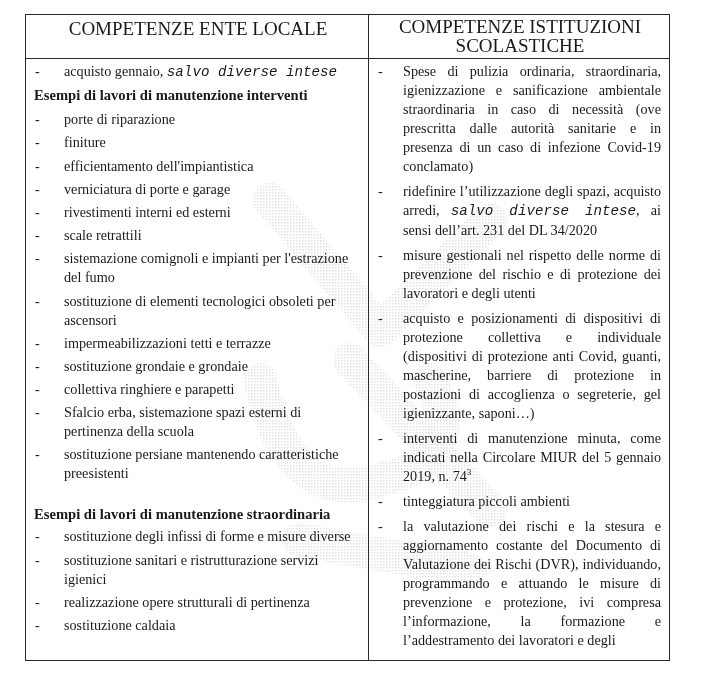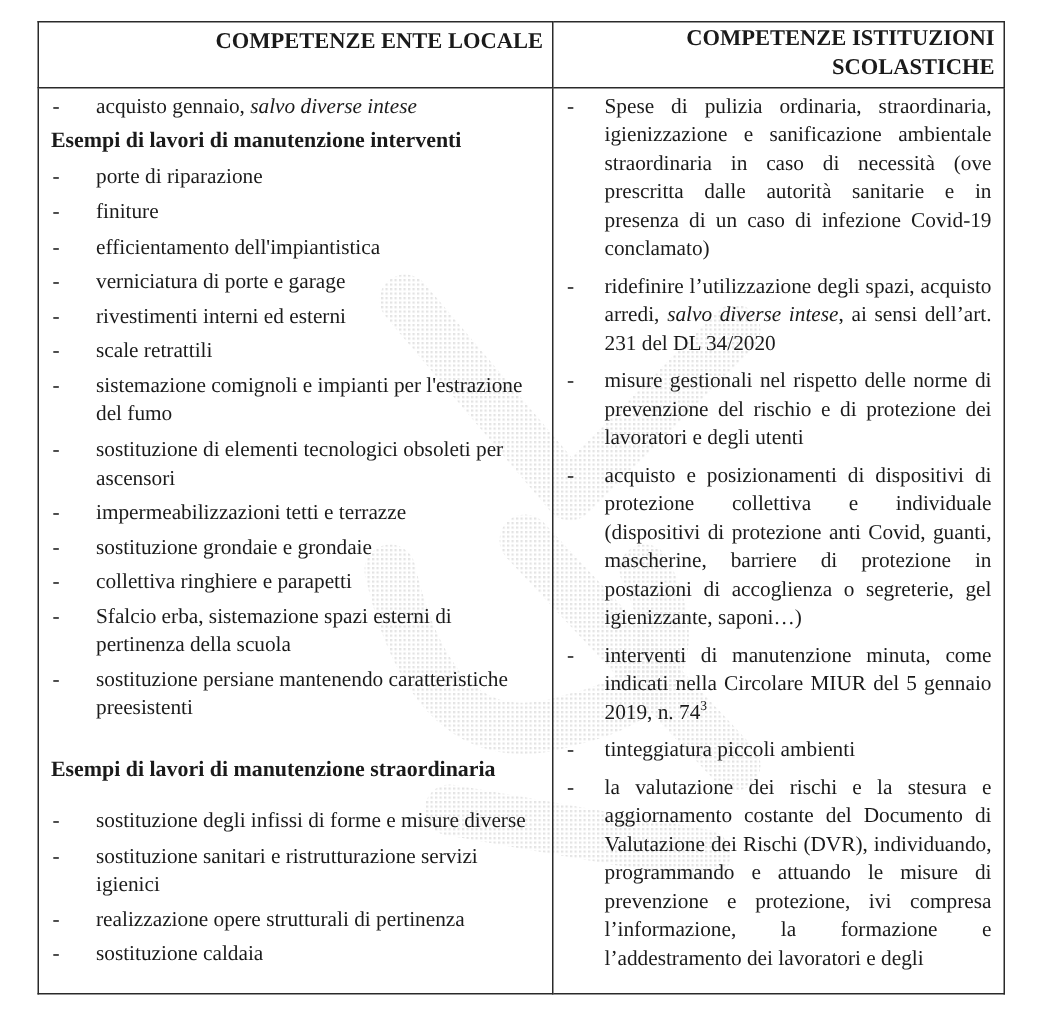--- a/index.html
+++ b/index.html
@@ -15,42 +15,42 @@
   table.doc {
     position: absolute; left: 25px; top: 14px;
     width: 644px; border-collapse: collapse; table-layout: fixed;
   }
   table.doc td, table.doc th {
     border: 1.3px solid #2a2a2a; vertical-align: top; padding: 0;
   }
   col.c1 { width: 343px; }
   col.c2 { width: 301px; }
   th {
-    text-align: right; font-weight: bold; font-size: 15px; line-height: 19px;
+    text-align: center; font-weight: normal; font-size: 19px; line-height: 19px;
     height: 39px; padding: 2px 6px 0 8px !important;
   }
   th.left { padding-top: 4px !important; }
   .cell-l { padding: 3px 6px 12px 8px !important; }
   .cell-r { padding: 3px 8px 4px 6px !important; }
   ul.dash { list-style: none; margin: 0; padding: 0; }
   ul.dash li {
     position: relative; padding-left: 30px; font-size: 14.2px; line-height: 19px;
   }
   .cell-l ul.dash li { margin-bottom: 4.2px; }
   .cell-r ul.dash li { padding-left: 28px; text-align: justify; margin-bottom: 6px; }
   ul.dash li .dash-mark {
     position: absolute; left: 1px; top: 0;
   }
   .cell-r ul.dash li .dash-mark { left: 3px; }
   .section-head {
     font-weight: bold; font-size: 14.6px; line-height: 19px; margin: 2px 0 5px 0;
   }
-  .section-head.second { margin-top: 22px; margin-bottom: 15px; }
+  .section-head.second { margin-top: 22px; margin-bottom: 3px; }
   sup { font-size: 9px; line-height: 0; }
-  em { font-style: italic; }
+  em { font-style: italic; font-family: Liberation Mono, monospace; }
 </style>
 </head>
 <body>
 
 <svg class="watermark" viewBox="0 0 300 420">
   <defs>
     <pattern id="hatch" width="3" height="3" patternUnits="userSpaceOnUse">
       <rect width="1.5" height="1.5" fill="#555"></rect>
     </pattern>
   </defs>

